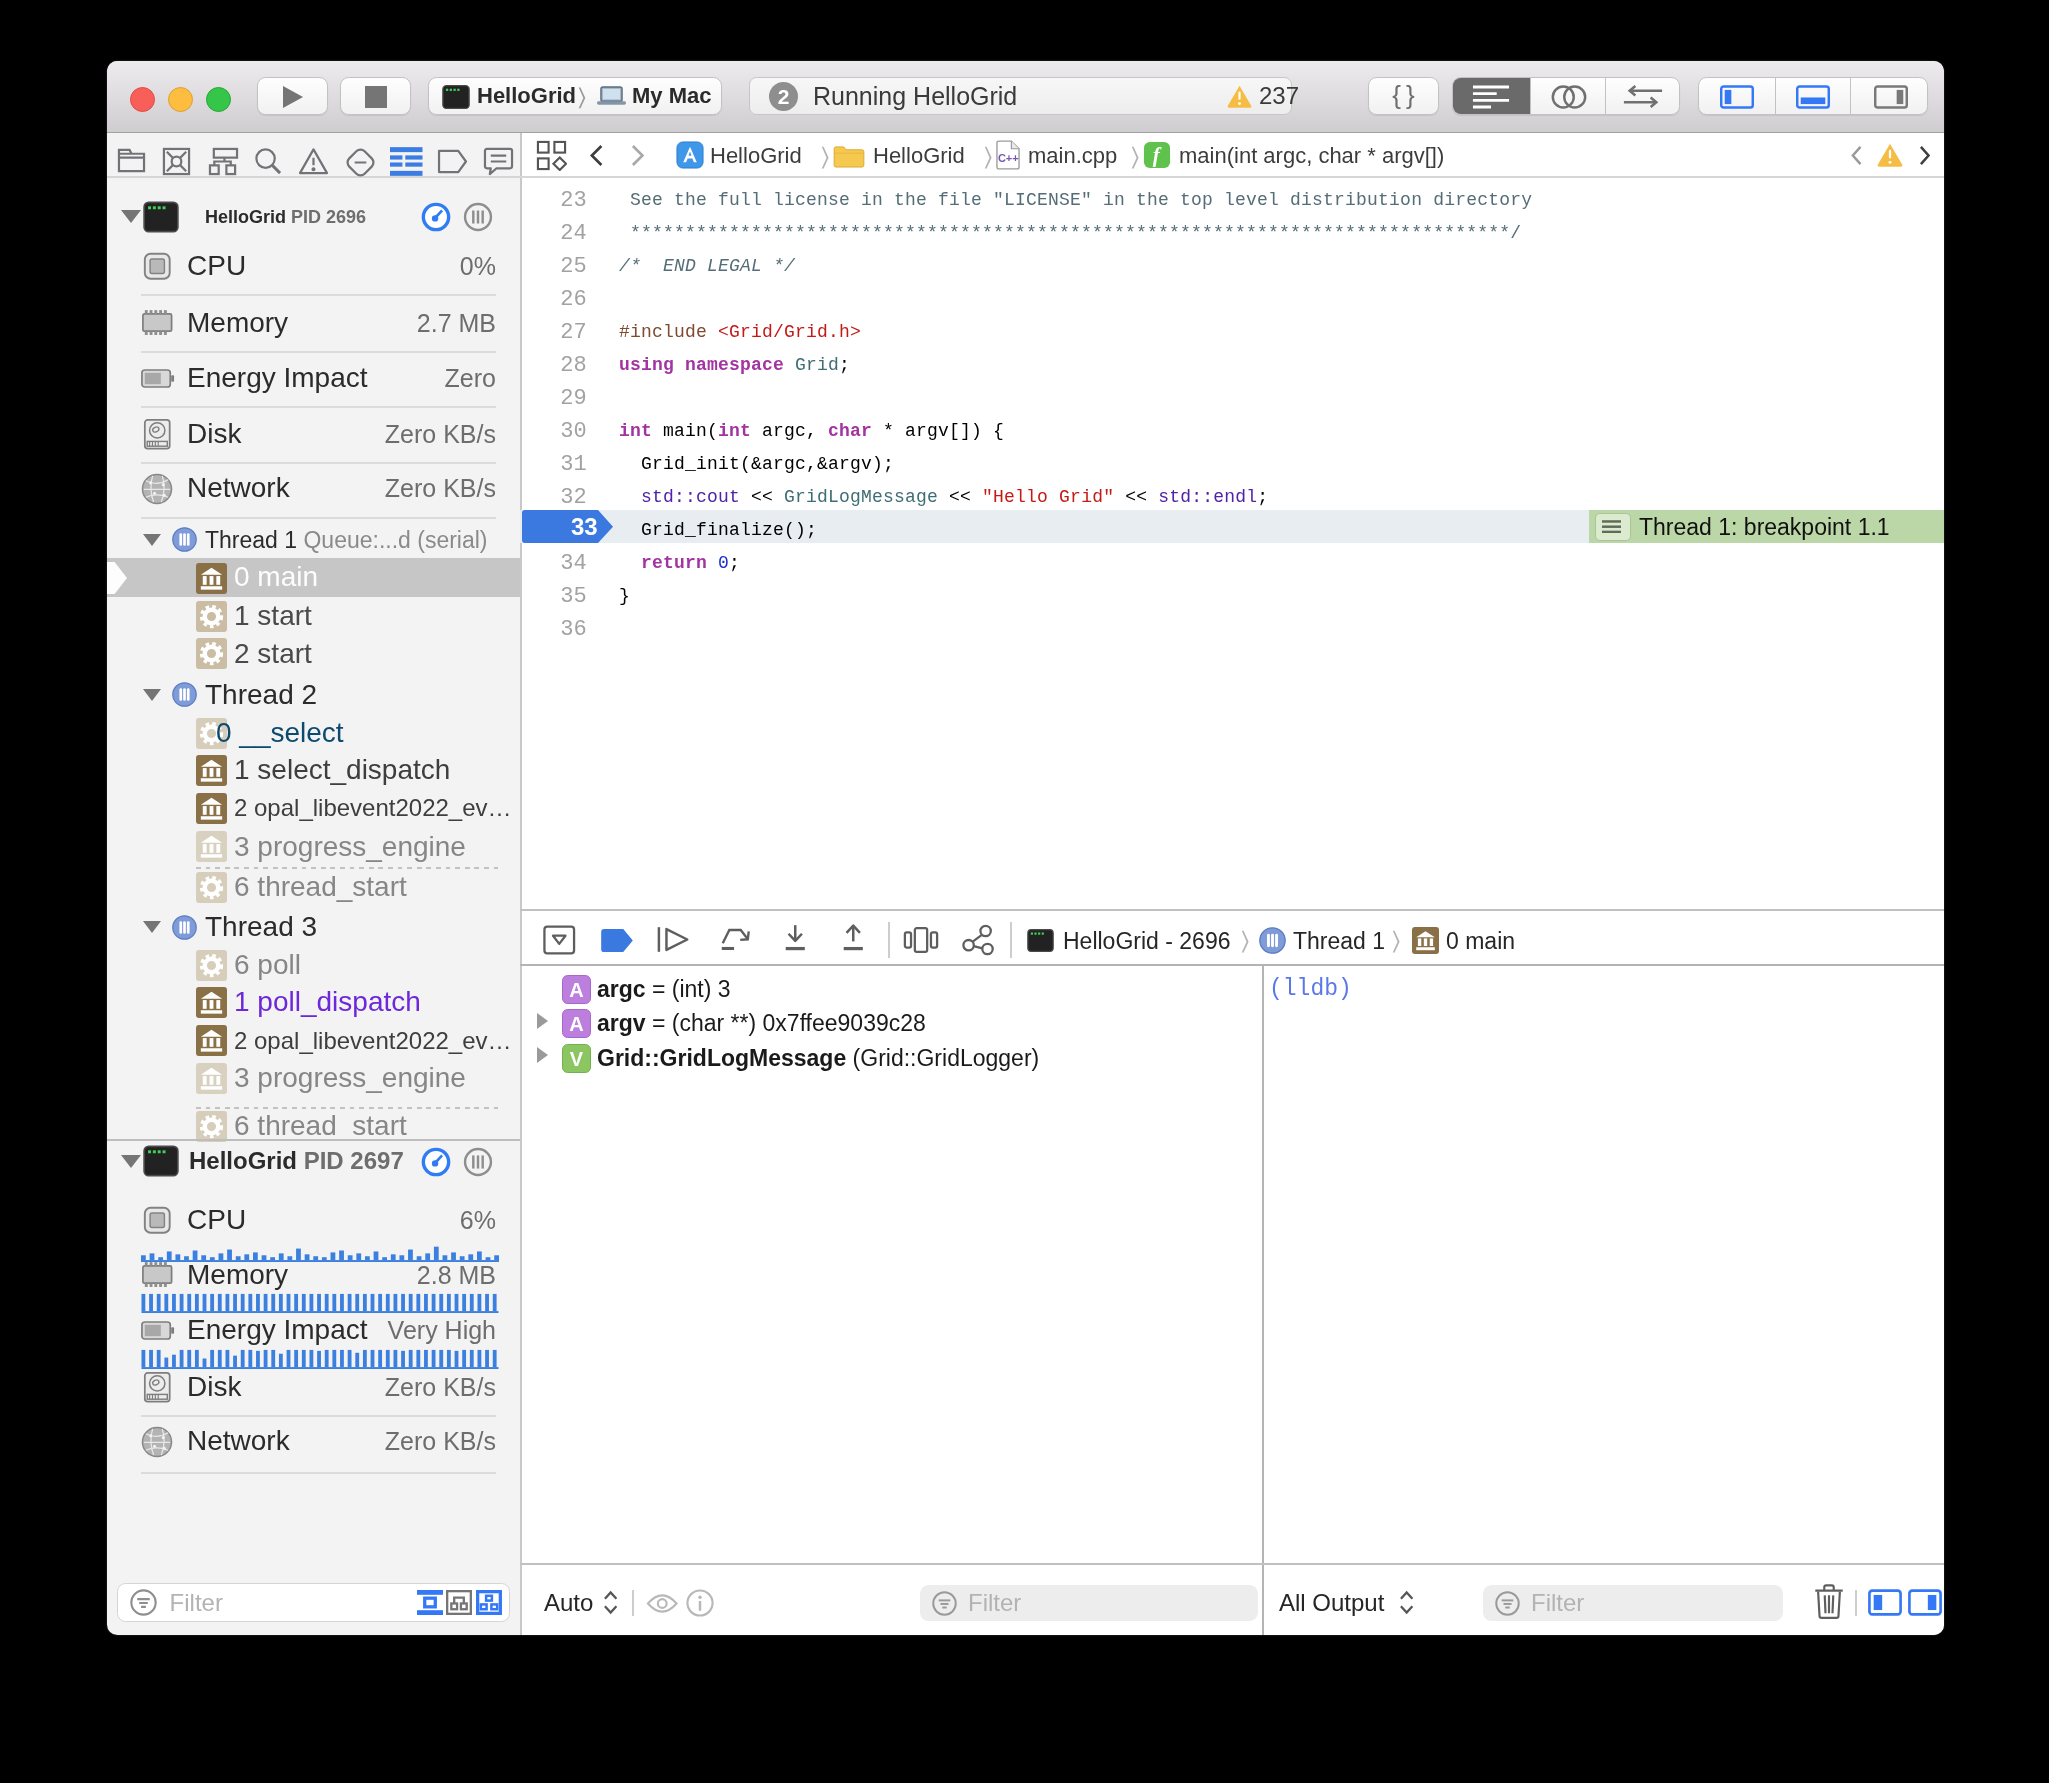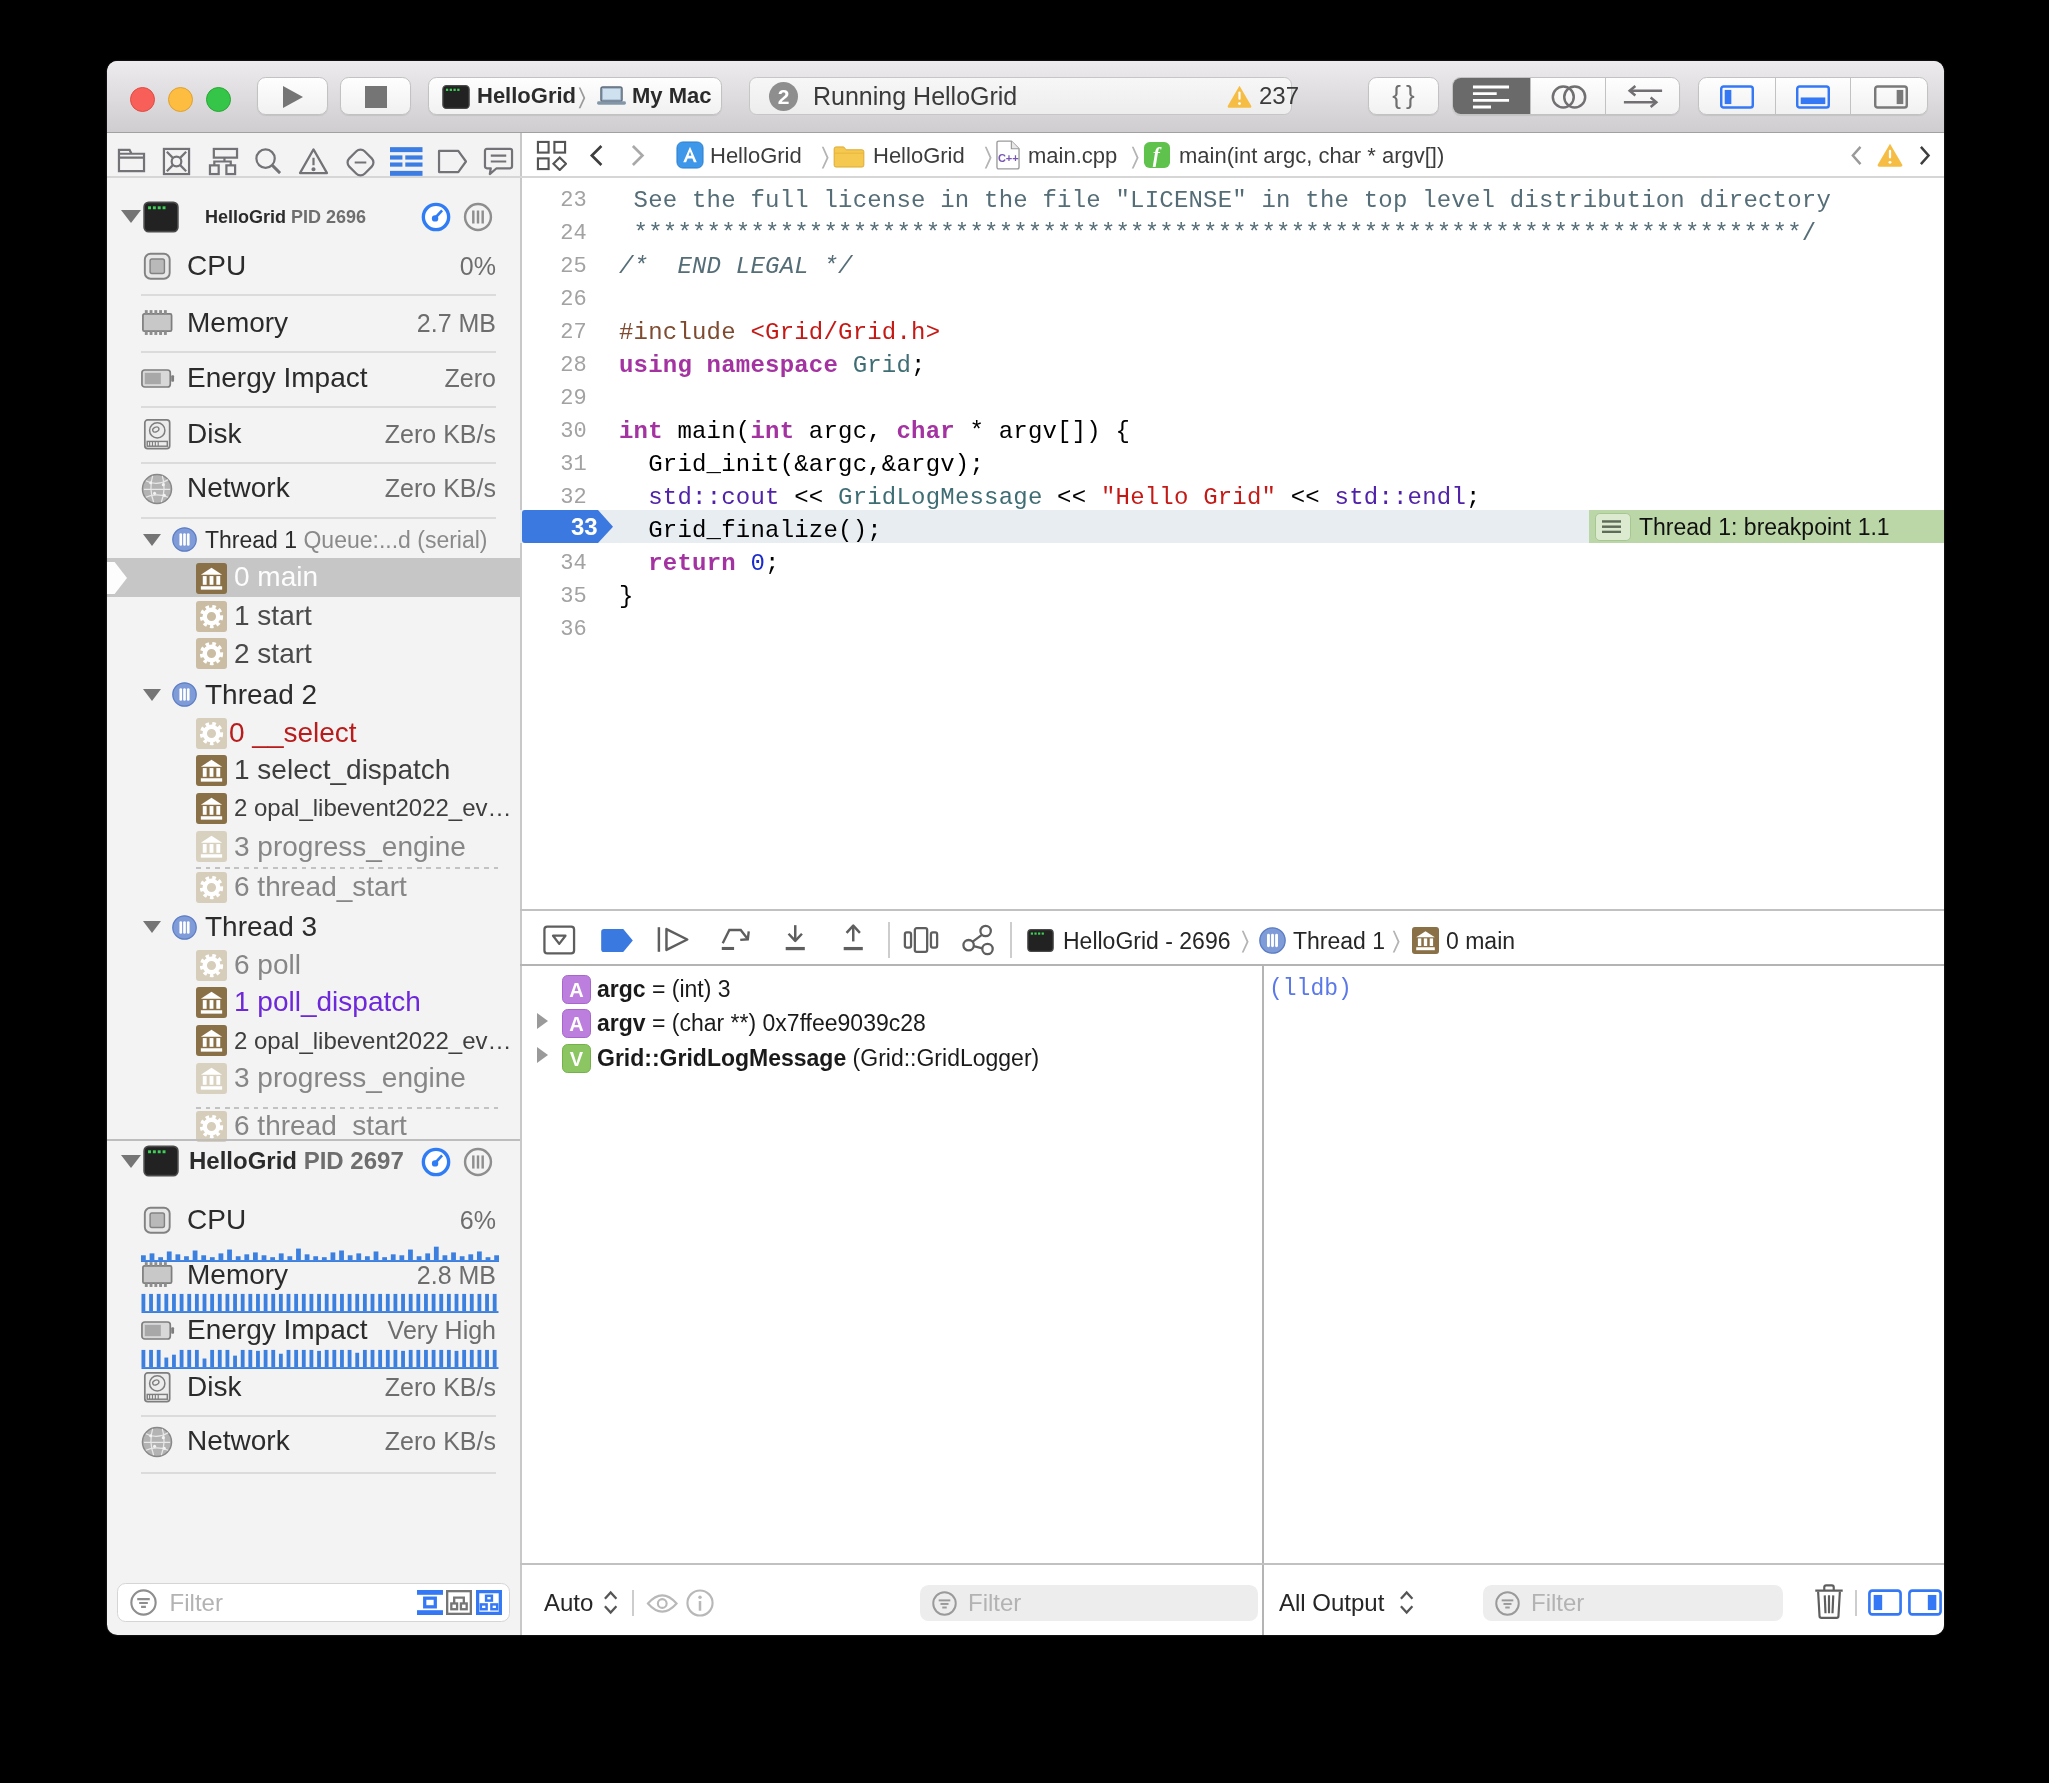--- a/index.html
+++ b/index.html
@@ -9,21 +9,21 @@
 .toolbar{left:0;top:0;width:1837px;height:72px;background:linear-gradient(#edebed,#cfcdcf);border-bottom:1.9px solid #a2a1a2}
 .tbtn{top:16.3px;height:38px;background:linear-gradient(#fefefe,#f2f1f2);border:1px solid #c3c2c3;border-radius:8.6px;box-shadow:0 1px 1px rgba(0,0,0,.08)}
 .light{top:26px;width:25px;height:25px;border-radius:50%}
 .nrow{font-size:28px;color:#2b2b2b;height:38px;line-height:38px;white-space:nowrap}
 .nval{font-size:25px;color:#6d6d6d;height:38px;line-height:38px;text-align:right}
 .nsep{height:1.9px;background:#dcdbdc;left:34px;width:355px}
 .ndash{height:1.9px;left:89px;width:305px;background:repeating-linear-gradient(90deg,#c2c2c2 0 4.8px,transparent 4.8px 9.6px)}
 .fico{width:31px;height:31px;border-radius:2.9px;position:absolute}
 .tri-d{width:0;height:0;border-left:10.5px solid transparent;border-right:10.5px solid transparent;border-top:13.4px solid #757575;position:absolute}
 .tri-r{width:0;height:0;border-top:10.5px solid transparent;border-bottom:10.5px solid transparent;border-left:13.4px solid #9a9a9a;position:absolute}
-.code{font-family:"Liberation Mono",monospace;font-size:24px;letter-spacing:0.2px;white-space:pre}
+.code{font-family:"Liberation Mono",monospace;font-size:18px;letter-spacing:0.2px;white-space:pre}
 .k{color:#a433a2;font-weight:bold}
 .cmt{color:#556d77;font-style:italic}.cm2{color:#556d77}
 .str{color:#c41a16}
 .tp{color:#3e6d74}
 .num{color:#1c2ccc}
 .pp{color:#7f4b30}
 .std{color:#4f22a8}
 svg{display:block}
 .ibtn{stroke:#737377;fill:none;stroke-width:2.3}
 .ffield{background:#fff;border:1.9px solid #d6d5d6;border-radius:8.6px}
@@ -330,21 +330,21 @@
 <div class="a tri-d" style="left:36px;top:628px;border-left-width:9.6px;border-right-width:9.6px;border-top-width:12.4px"></div>
 <svg class="a" style="left:65px;top:621px" width="25" height="25" viewBox="0 0 32 32">
       <use href="#thr"></use>
     </svg>
 <div class="a nrow" style="left:98px;top:615px">Thread 2</div>
 <div class="fico" style="left:89px;top:657px;background:#d6cdba">
       <svg width="31" height="31" viewBox="0 0 32 32">
         <use href="#gear"></use>
       </svg>
     </div>
-<div class="a nrow" style="left:122px;top:653px;color:#b91c1c">0 __select</div>
+<div class="a nrow" style="left:109px;top:653px;color:#0c4a6e">0 __select</div>
 <div class="fico" style="left:89px;top:694px;background:#8a7046">
       <svg width="31" height="31" viewBox="0 0 32 32">
         <use href="#bank"></use>
       </svg>
     </div>
 <div class="a nrow" style="left:127px;top:690px;color:#3e3e3e">1 select_dispatch</div>
 <div class="fico" style="left:89px;top:732px;background:#8a7046">
       <svg width="31" height="31" viewBox="0 0 32 32">
         <use href="#bank"></use>
       </svg>

